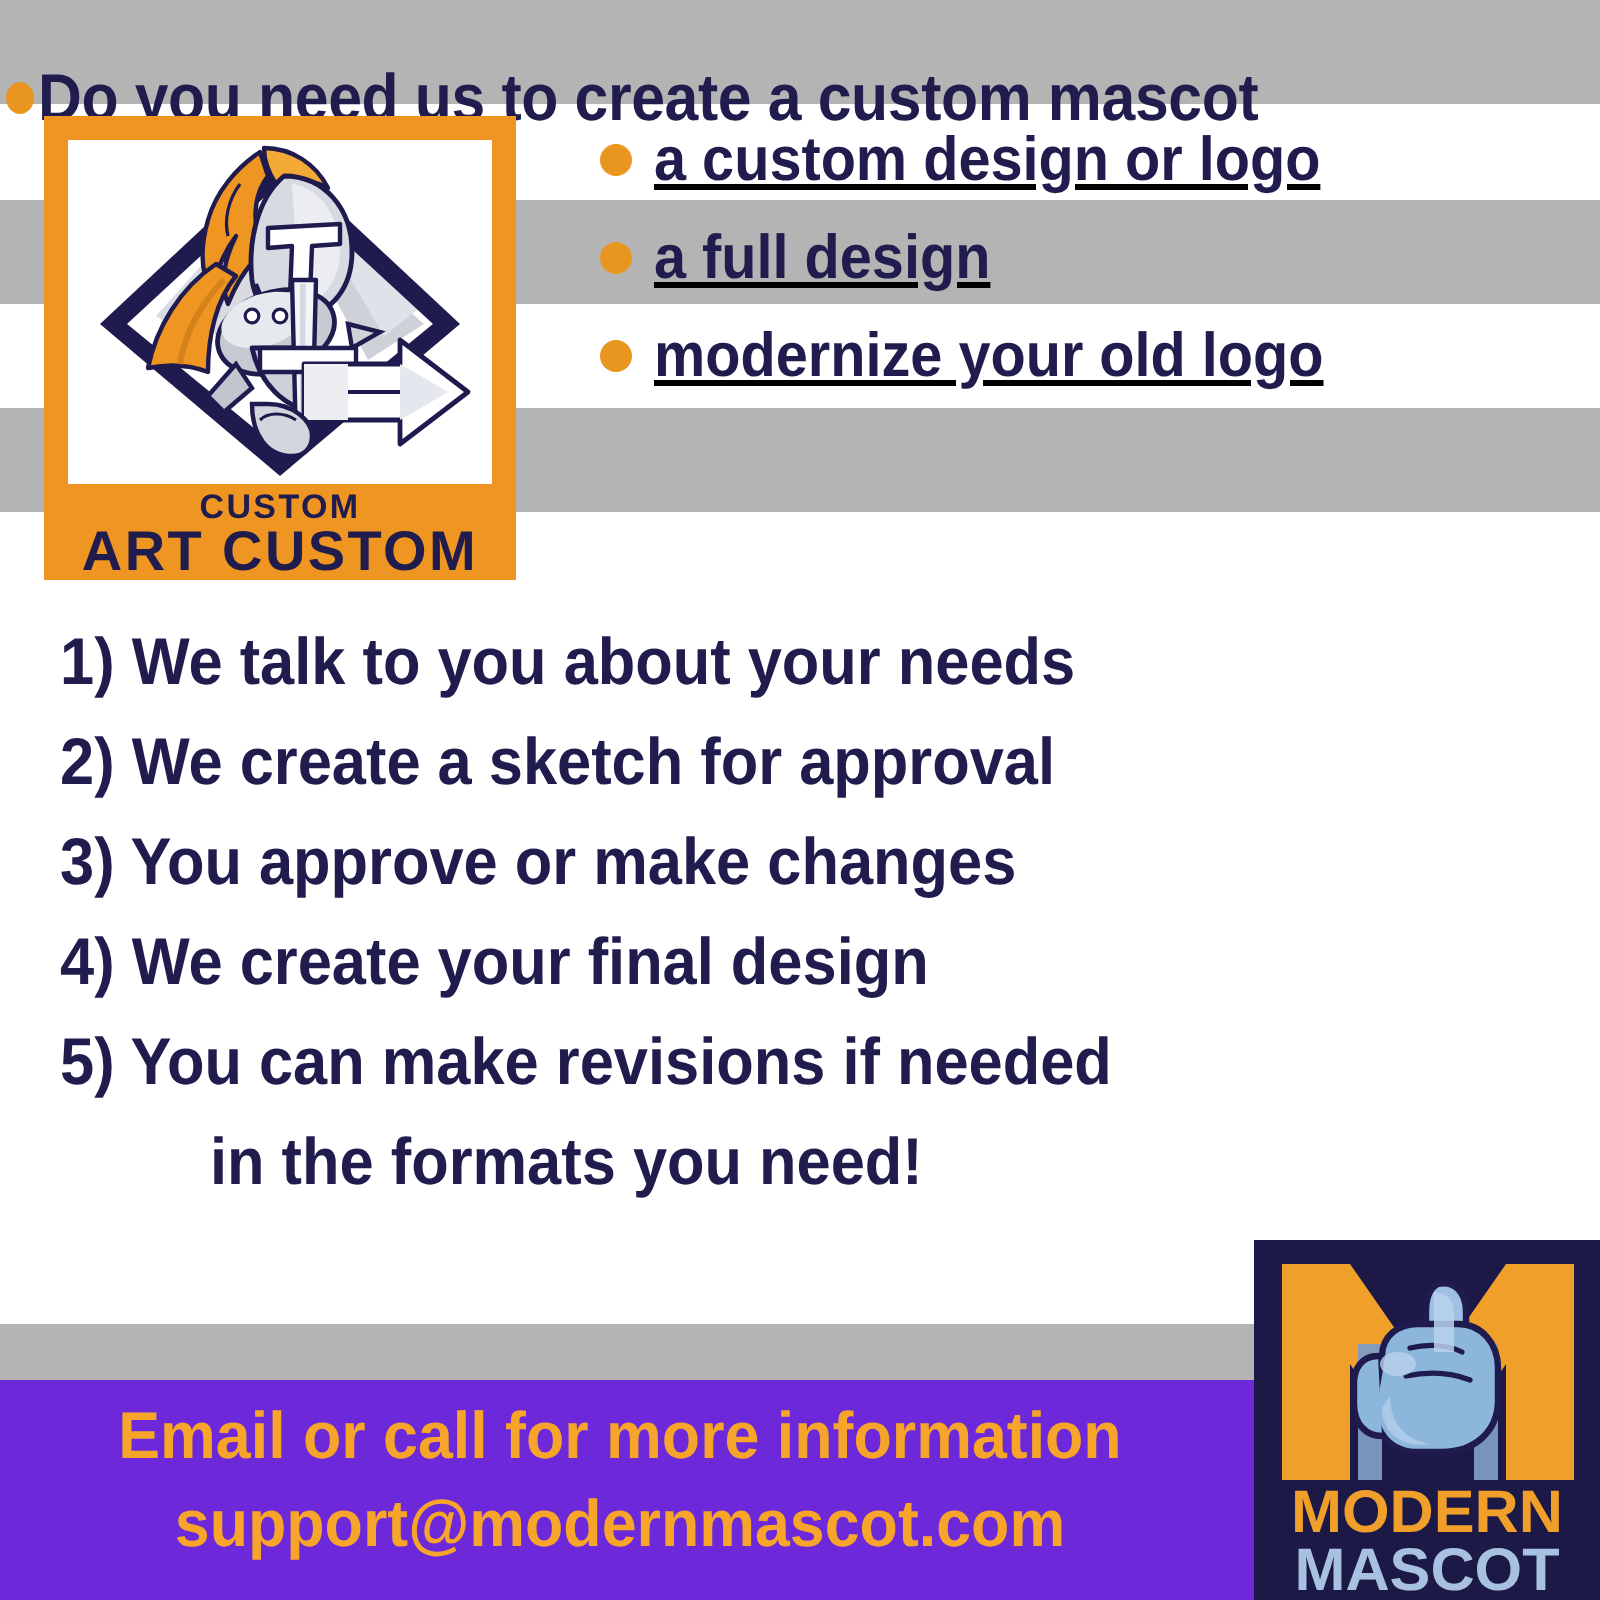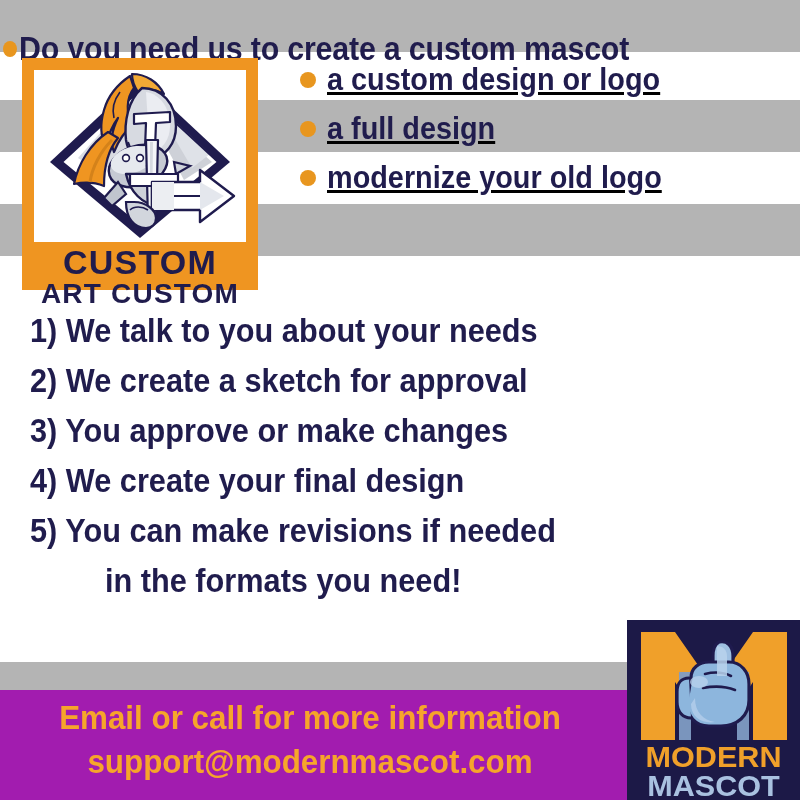--- a/index.html
+++ b/index.html
@@ -47,21 +47,21 @@
   }
   #art-logo-white {
     width:212px; height:172px; background:#ffffff;
     position:relative; overflow:hidden;
   }
   #art-logo-caption {
     text-align:center; color:#201c4d;
     font-weight:700; line-height:1.02;
     margin-top:3px;
   }
-  #art-logo-caption .l1 { font-size:34px; letter-spacing:1.2px; display:block; }
+  #art-logo-caption .l1 { font-size:17px; letter-spacing:1.2px; display:block; }
   #art-logo-caption .l2 { font-size:28px; letter-spacing:1.2px; display:block; }
 
   
   #bullets {
     position:absolute; left:300px; top:55px; width:500px;
   }
   .bullet-row {
     display:flex; align-items:center; height:49px;text-decoration:underline;
   }
   .bullet-row .bullet-dot { margin-right:11px; width:16px; height:16px; }
@@ -77,21 +77,21 @@
   .step-text {
     color:#201c4d; font-size:33px; font-weight:700;
     transform:scaleX(0.93); transform-origin:left center;
     white-space:nowrap;
   }
   .step-row.indent { padding-left:75px;align-items:center; }
 
   
   #footer {
     position:absolute; left:0; top:690px; width:772px; height:110px;
-    background:#a21caf;
+    background:#6d28d9;
   }
   #footer-text {
     position:absolute; left:0; top:6px; width:620px;
     text-align:center; color:#f6a52a;
     font-size:33px; font-weight:700; line-height:1.32;
   }
   #footer-text div { transform:scaleX(0.95); }
 
   
   #mm-logo {

